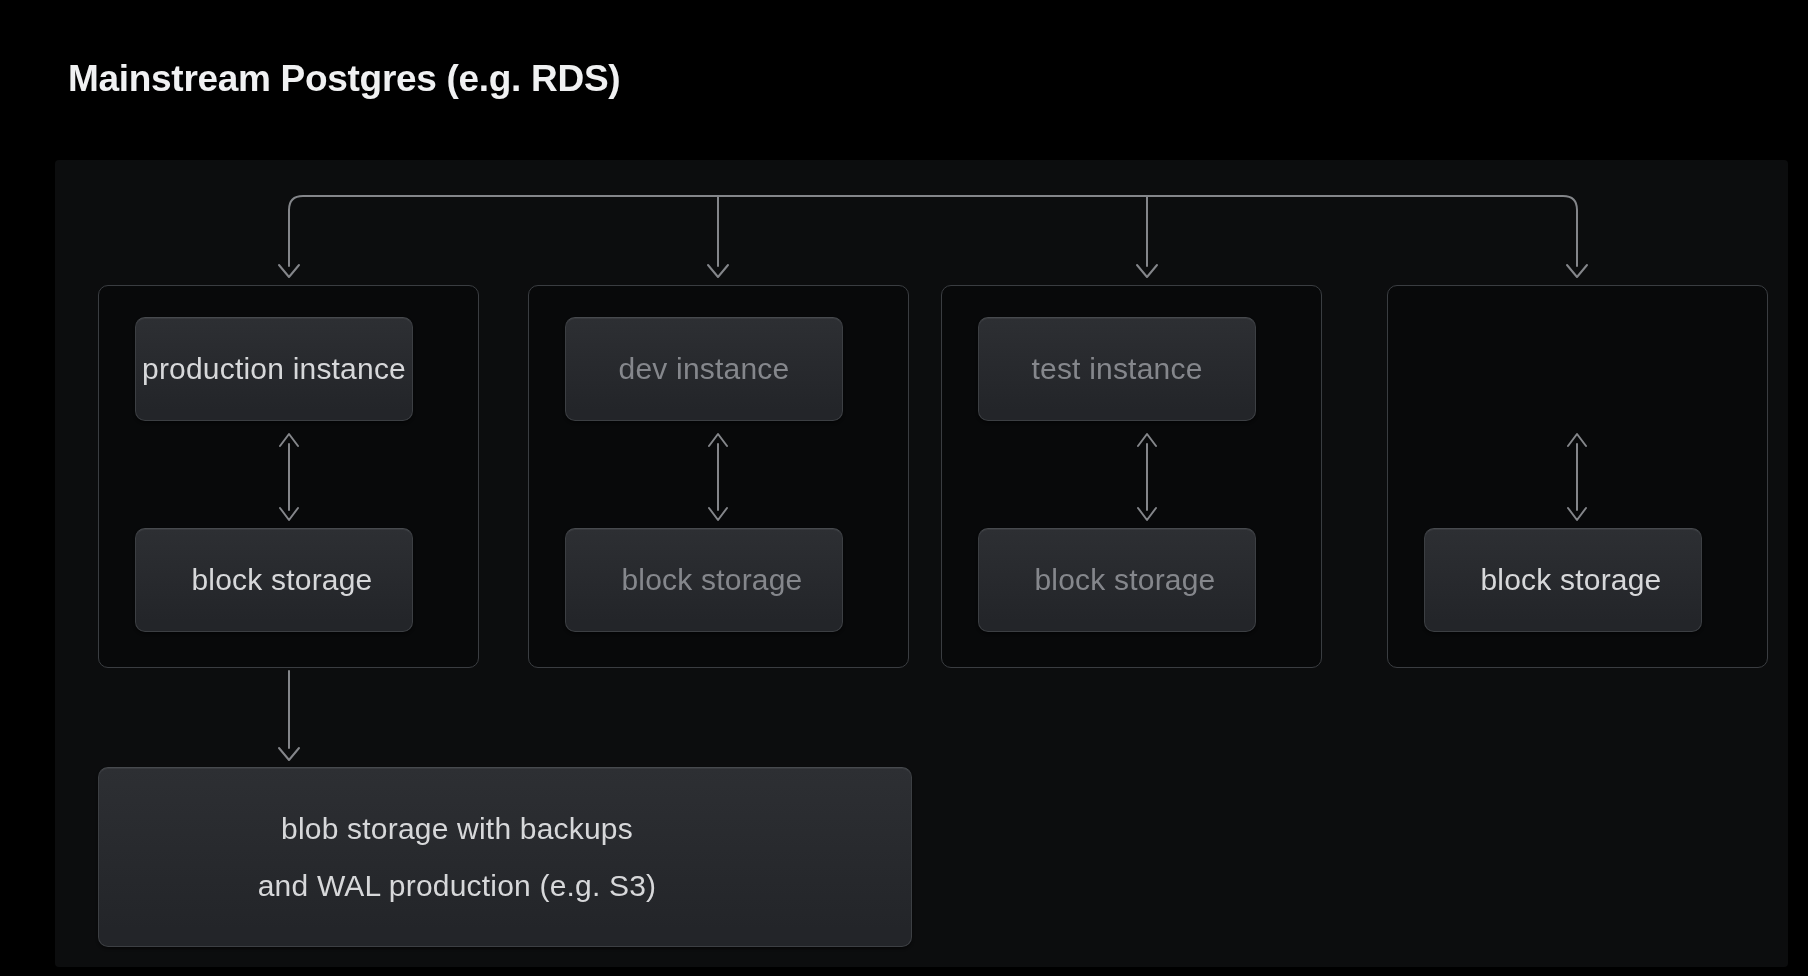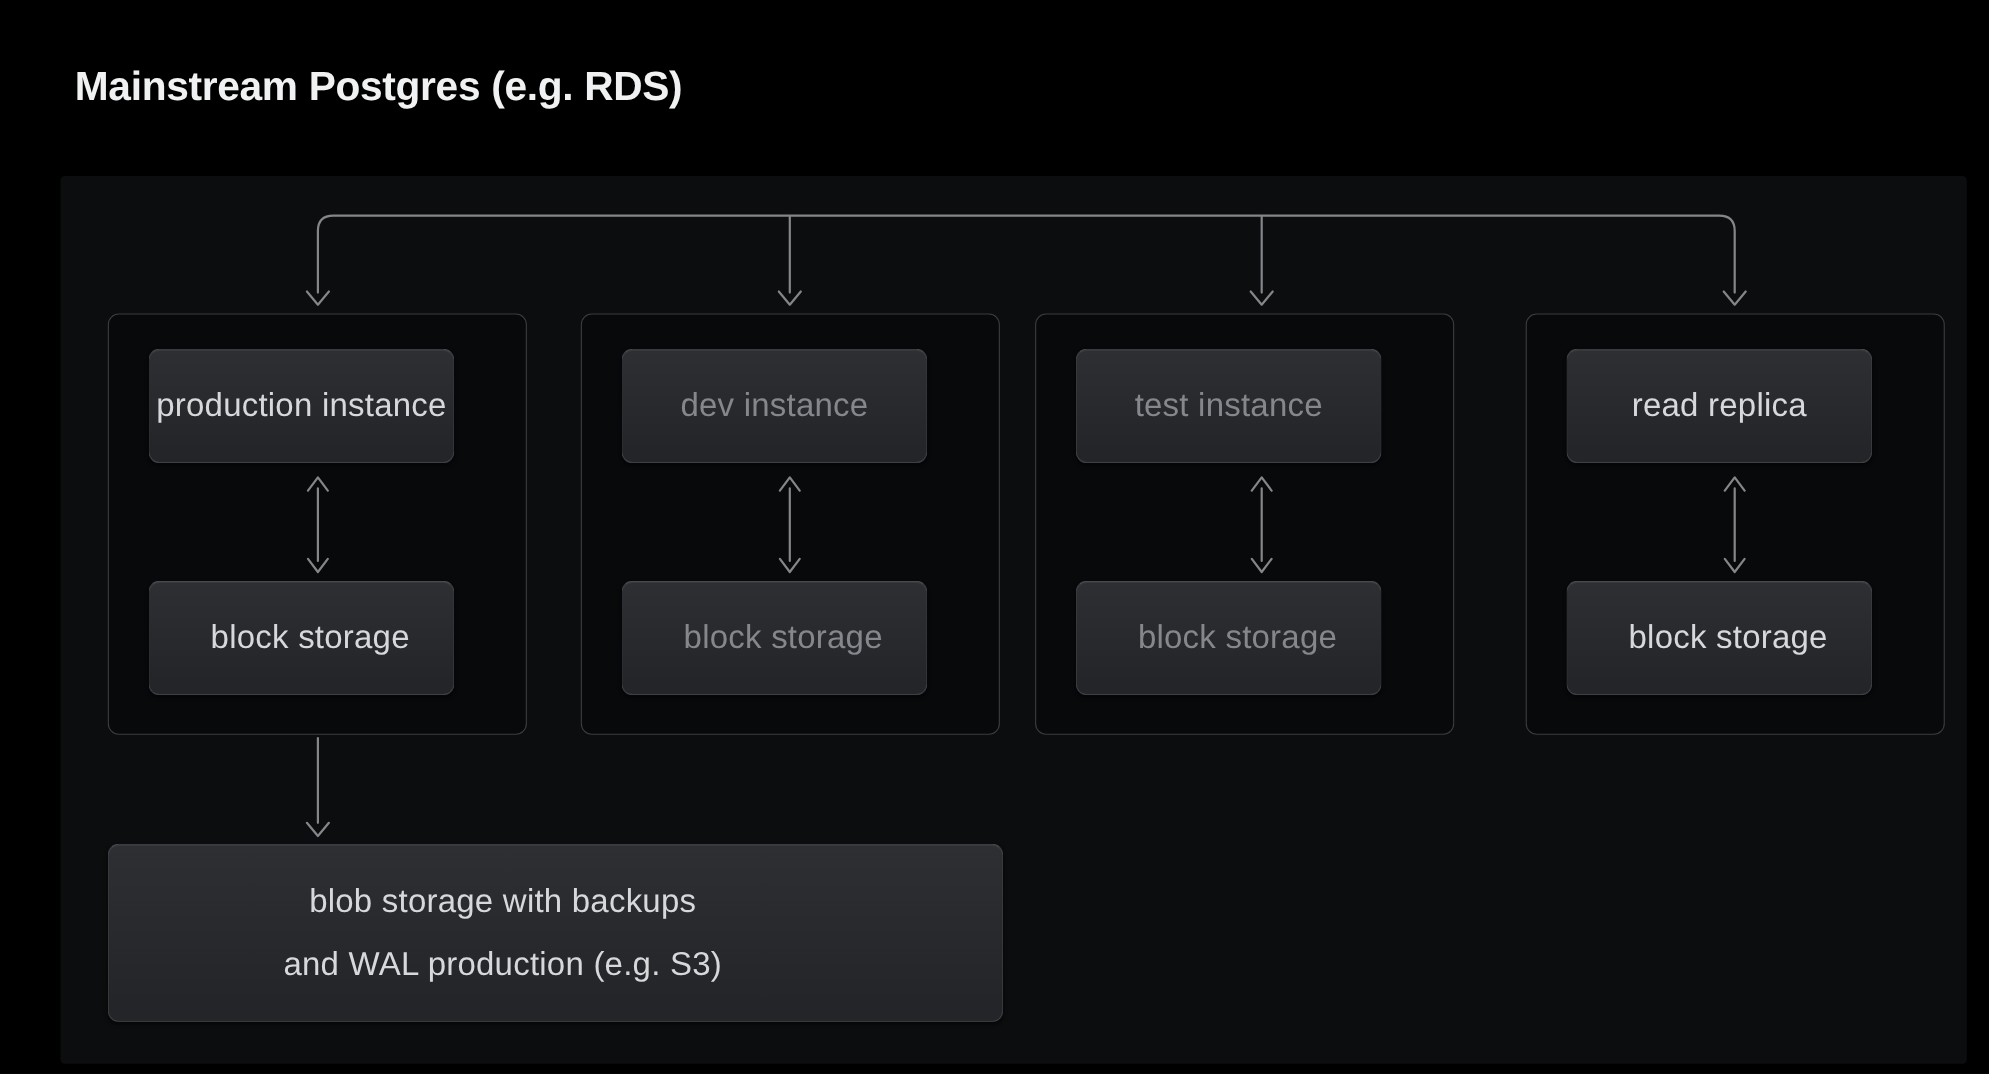--- a/index.html
+++ b/index.html
@@ -75,21 +75,21 @@
   .group .node { left: 36px; width: 278px; height: 104px; }
   .node-instance { top: 31px; }
   .node-storage  { top: 242px; padding-left: 16px; }
 
   .node.bright { color: var(--text-bright, #d7d8da); }
   .node.dim    { color: var(--text-dim, #85878c); align-items: center; }
 
   .node-blob {
     position: absolute;
     left: 98px; top: 767px;
-    width: 814px; height: 162px;
+    width: 814px; height: 180px;
   }
   .node-blob .blob-text {
     text-align: center;
     line-height: 57px;
     padding-right: 96px;
   }
   .node-blob .blob-text span { display: block; }
 </style>
 </head>
 <body>
@@ -119,23 +119,20 @@
 <div class="group group-test">
   <div class="node node-instance dim">
     <span>test instance</span>
   </div>
   <div class="node node-storage dim">
     <span>block storage</span>
   </div>
 </div>
 
 <div class="group group-read-replica">
-  <div class="node node-instance bright">
-    <span>read replica</span>
-  </div>
   <div class="node node-storage bright">
     <span>block storage</span>
   </div>
 </div>
 
 <div class="node node-blob bright">
   <div class="blob-text">
     <span>blob storage with backups</span>
     <span>and WAL production (e.g. S3)</span>
   </div>

